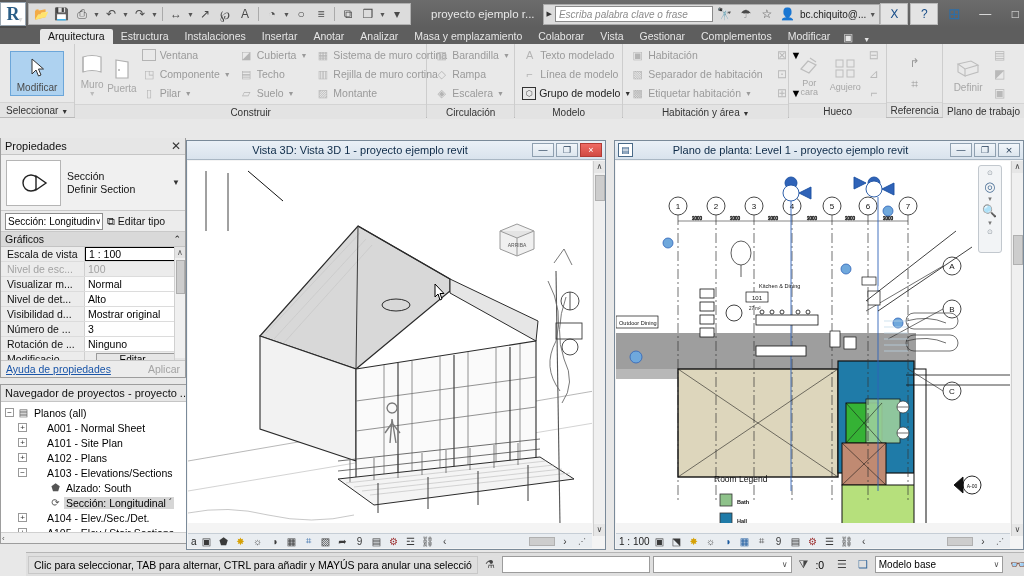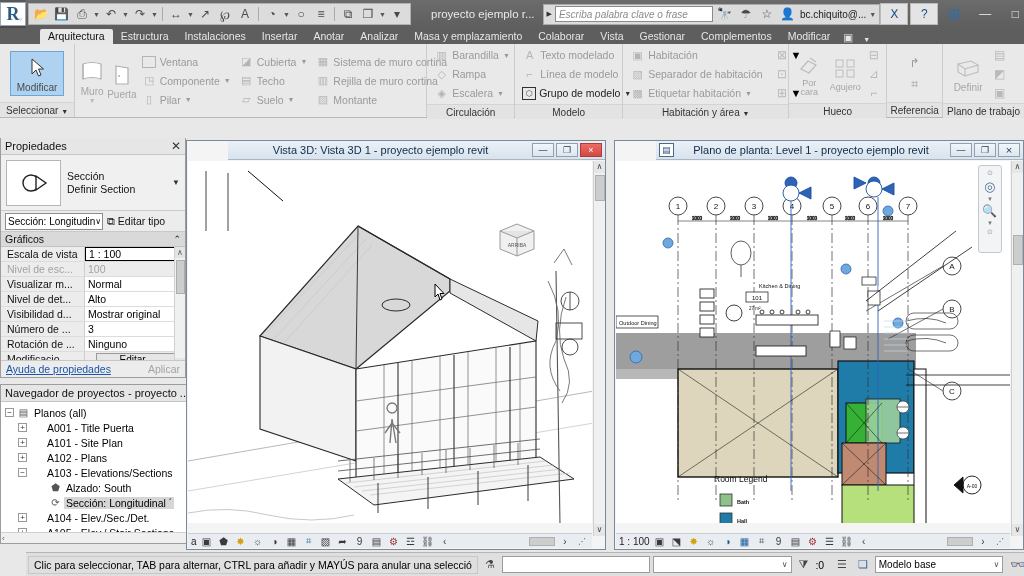--- a/index.html
+++ b/index.html
@@ -172,21 +172,21 @@
   .bscroll{ position:absolute; right:0; top:18px; bottom:11px; width:11px; background:#f0f0f0; border-left:1px solid #d0d0d0;}
   .bscroll .up,.bscroll .dn{ height:11px;text-align:center;font-size:8px;line-height:11px;color:#555;background:#e4e4e4;}
   .bscroll .thumb{ position:absolute; top:13px; left:1px; width:9px; height:52px; background:#cdcdcd;border:1px solid #adadad;}
   .bhscroll{ position:absolute; left:0;right:11px;bottom:0;height:11px;background:#f0f0f0;border-top:1px solid #d0d0d0;
     display:flex; align-items:center; justify-content:space-between; padding:0 1px; font-size:8px; color:#555;}
 
   
   .vwin{ position:absolute; background:#f4f4f4; border:1px solid #7a8a99; }
   .vwin-title{
     height:19px; background:linear-gradient(#eaf0f6,#d9e3ed); border-bottom:1px solid #a9b7c4;
-    display:flex; align-items:center; padding:0 3px; font-size:11px; color:#0d2a47;margin-left:41px;
+    display:flex; align-items:center; padding:0 3px; font-size:11px; color:#0d2a47;
   }
   .vwin-title .tt{ flex:1; text-align:center; white-space:nowrap;}
   .vbtn{ width:22px;height:14px;border:1px solid #8fa0b0;background:linear-gradient(#f2f6fa,#dde6ee);
     display:flex;align-items:center;justify-content:center;font-size:9px;color:#19334f;margin-left:2px;}
   .vbtn.close{ background:linear-gradient(#ef6b64,#d14a43); border-color:#b13b35; color:#fff;}
   .vcanvas{ position:absolute; left:1px; top:20px; right:13px; bottom:26px; background:#fff; overflow:hidden;}
   .vscroll-v{ position:absolute; right:0; top:20px; bottom:13px; width:12px; background:#f0f0f0; border-left:1px solid #cfcfcf;}
   .vscroll-v .up,.vscroll-v .dn{height:12px;text-align:center;line-height:12px;font-size:8px;color:#444;background:#e6e6e6;}
   .vscroll-v .thumb{position:absolute;left:1px;width:10px;background:#cdcdcd;border:1px solid #b0b0b0;}
   .vbottom{
@@ -376,20 +376,23 @@
           <div class="smallrow">
             <span class="si">▥</span>
             <span class="sl">Rejilla de muro cortina</span>
           </div>
           <div class="smallrow">
             <span class="si">▨</span>
             <span class="sl">Montante</span>
           </div>
         </div>
       </div>
+      <div class="rpanel-title">
+        <span>Construir</span>
+      </div>
     </div>
 
     <div class="rpanel" style="width:88px">
       <div class="rpanel-body">
         <div class="col3">
           <div class="smallrow">
             <span class="si">▥</span>
             <span class="sl">Barandilla</span>
             <span class="dd">▼</span>
           </div>
@@ -627,21 +630,21 @@
 
     <div class="tree">
       <div class="tnode" style="padding-left:4px">
         <span class="exp">−</span>
         <span class="ti">▤</span>
         <span class="tlbl">Planos (all)</span>
       </div>
       <div class="tnode" style="padding-left:17px">
         <span class="exp">+</span>
         <span class="ti"></span>
-        <span class="tlbl">A001 - Title Puerta</span>
+        <span class="tlbl">A001 - Normal Sheet</span>
       </div>
       <div class="tnode" style="padding-left:17px">
         <span class="exp">+</span>
         <span class="ti"></span>
         <span class="tlbl">A101 - Site Plan</span>
       </div>
       <div class="tnode" style="padding-left:17px">
         <span class="exp">+</span>
         <span class="ti"></span>
         <span class="tlbl">A102 - Plans</span>

